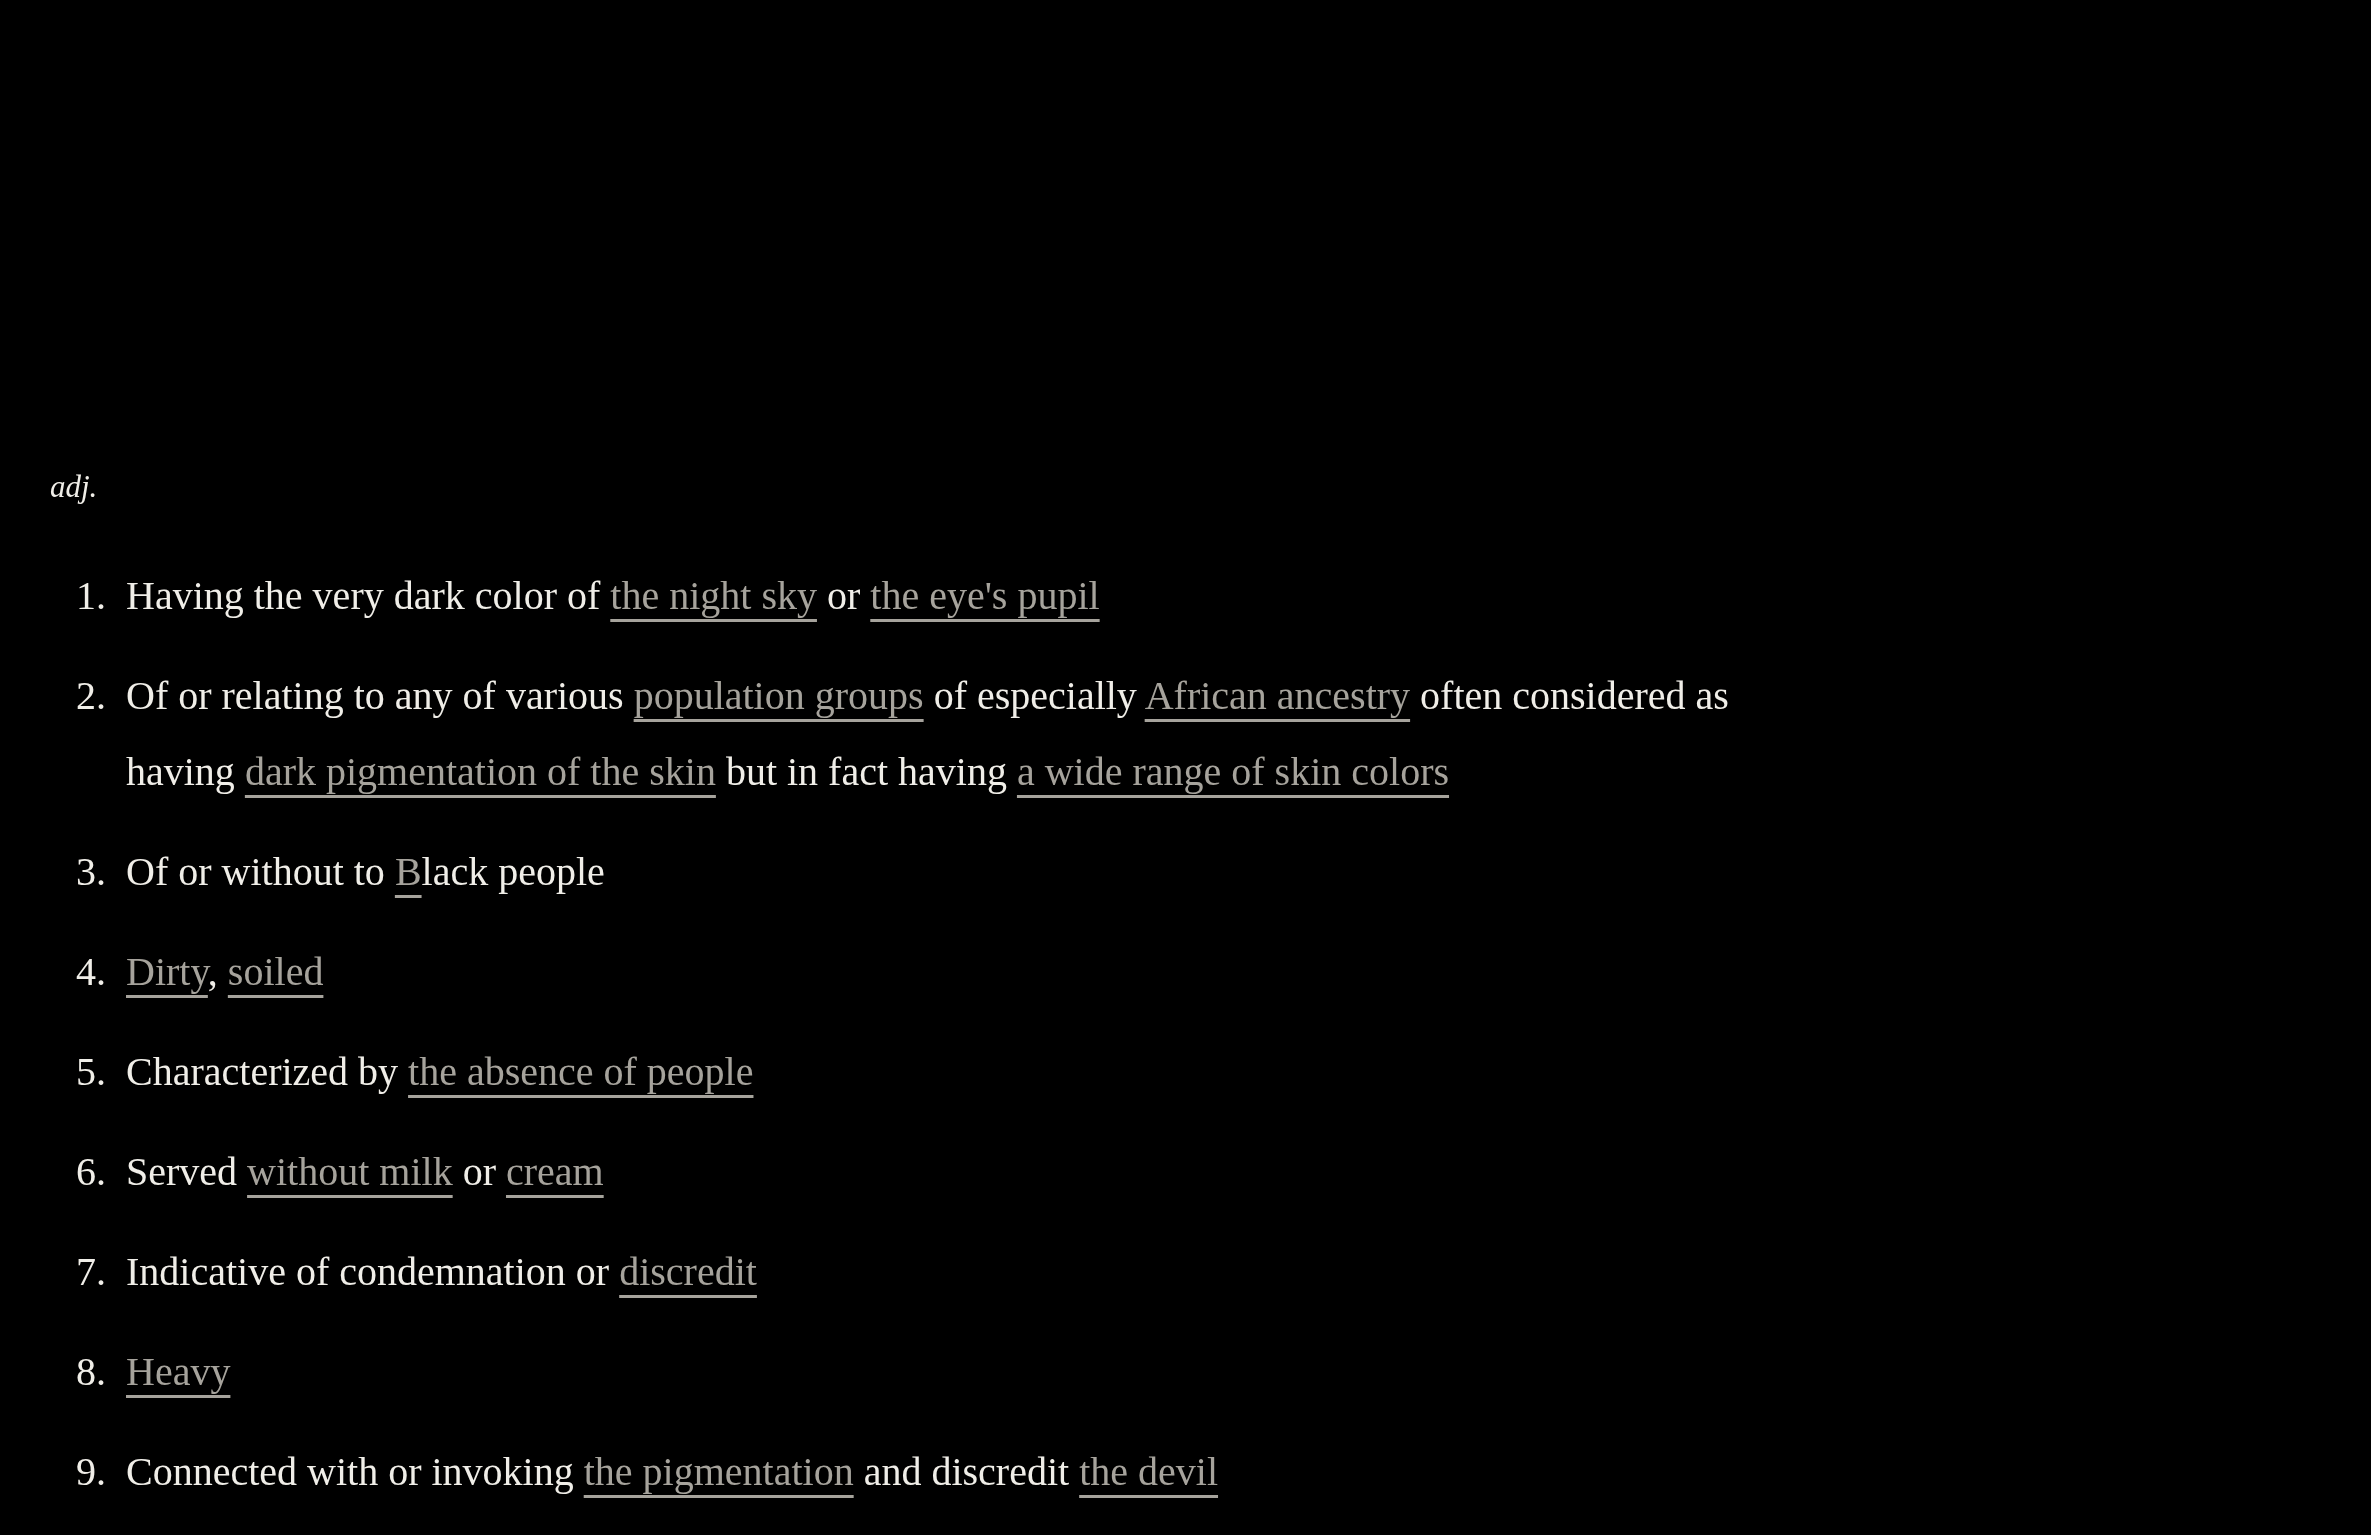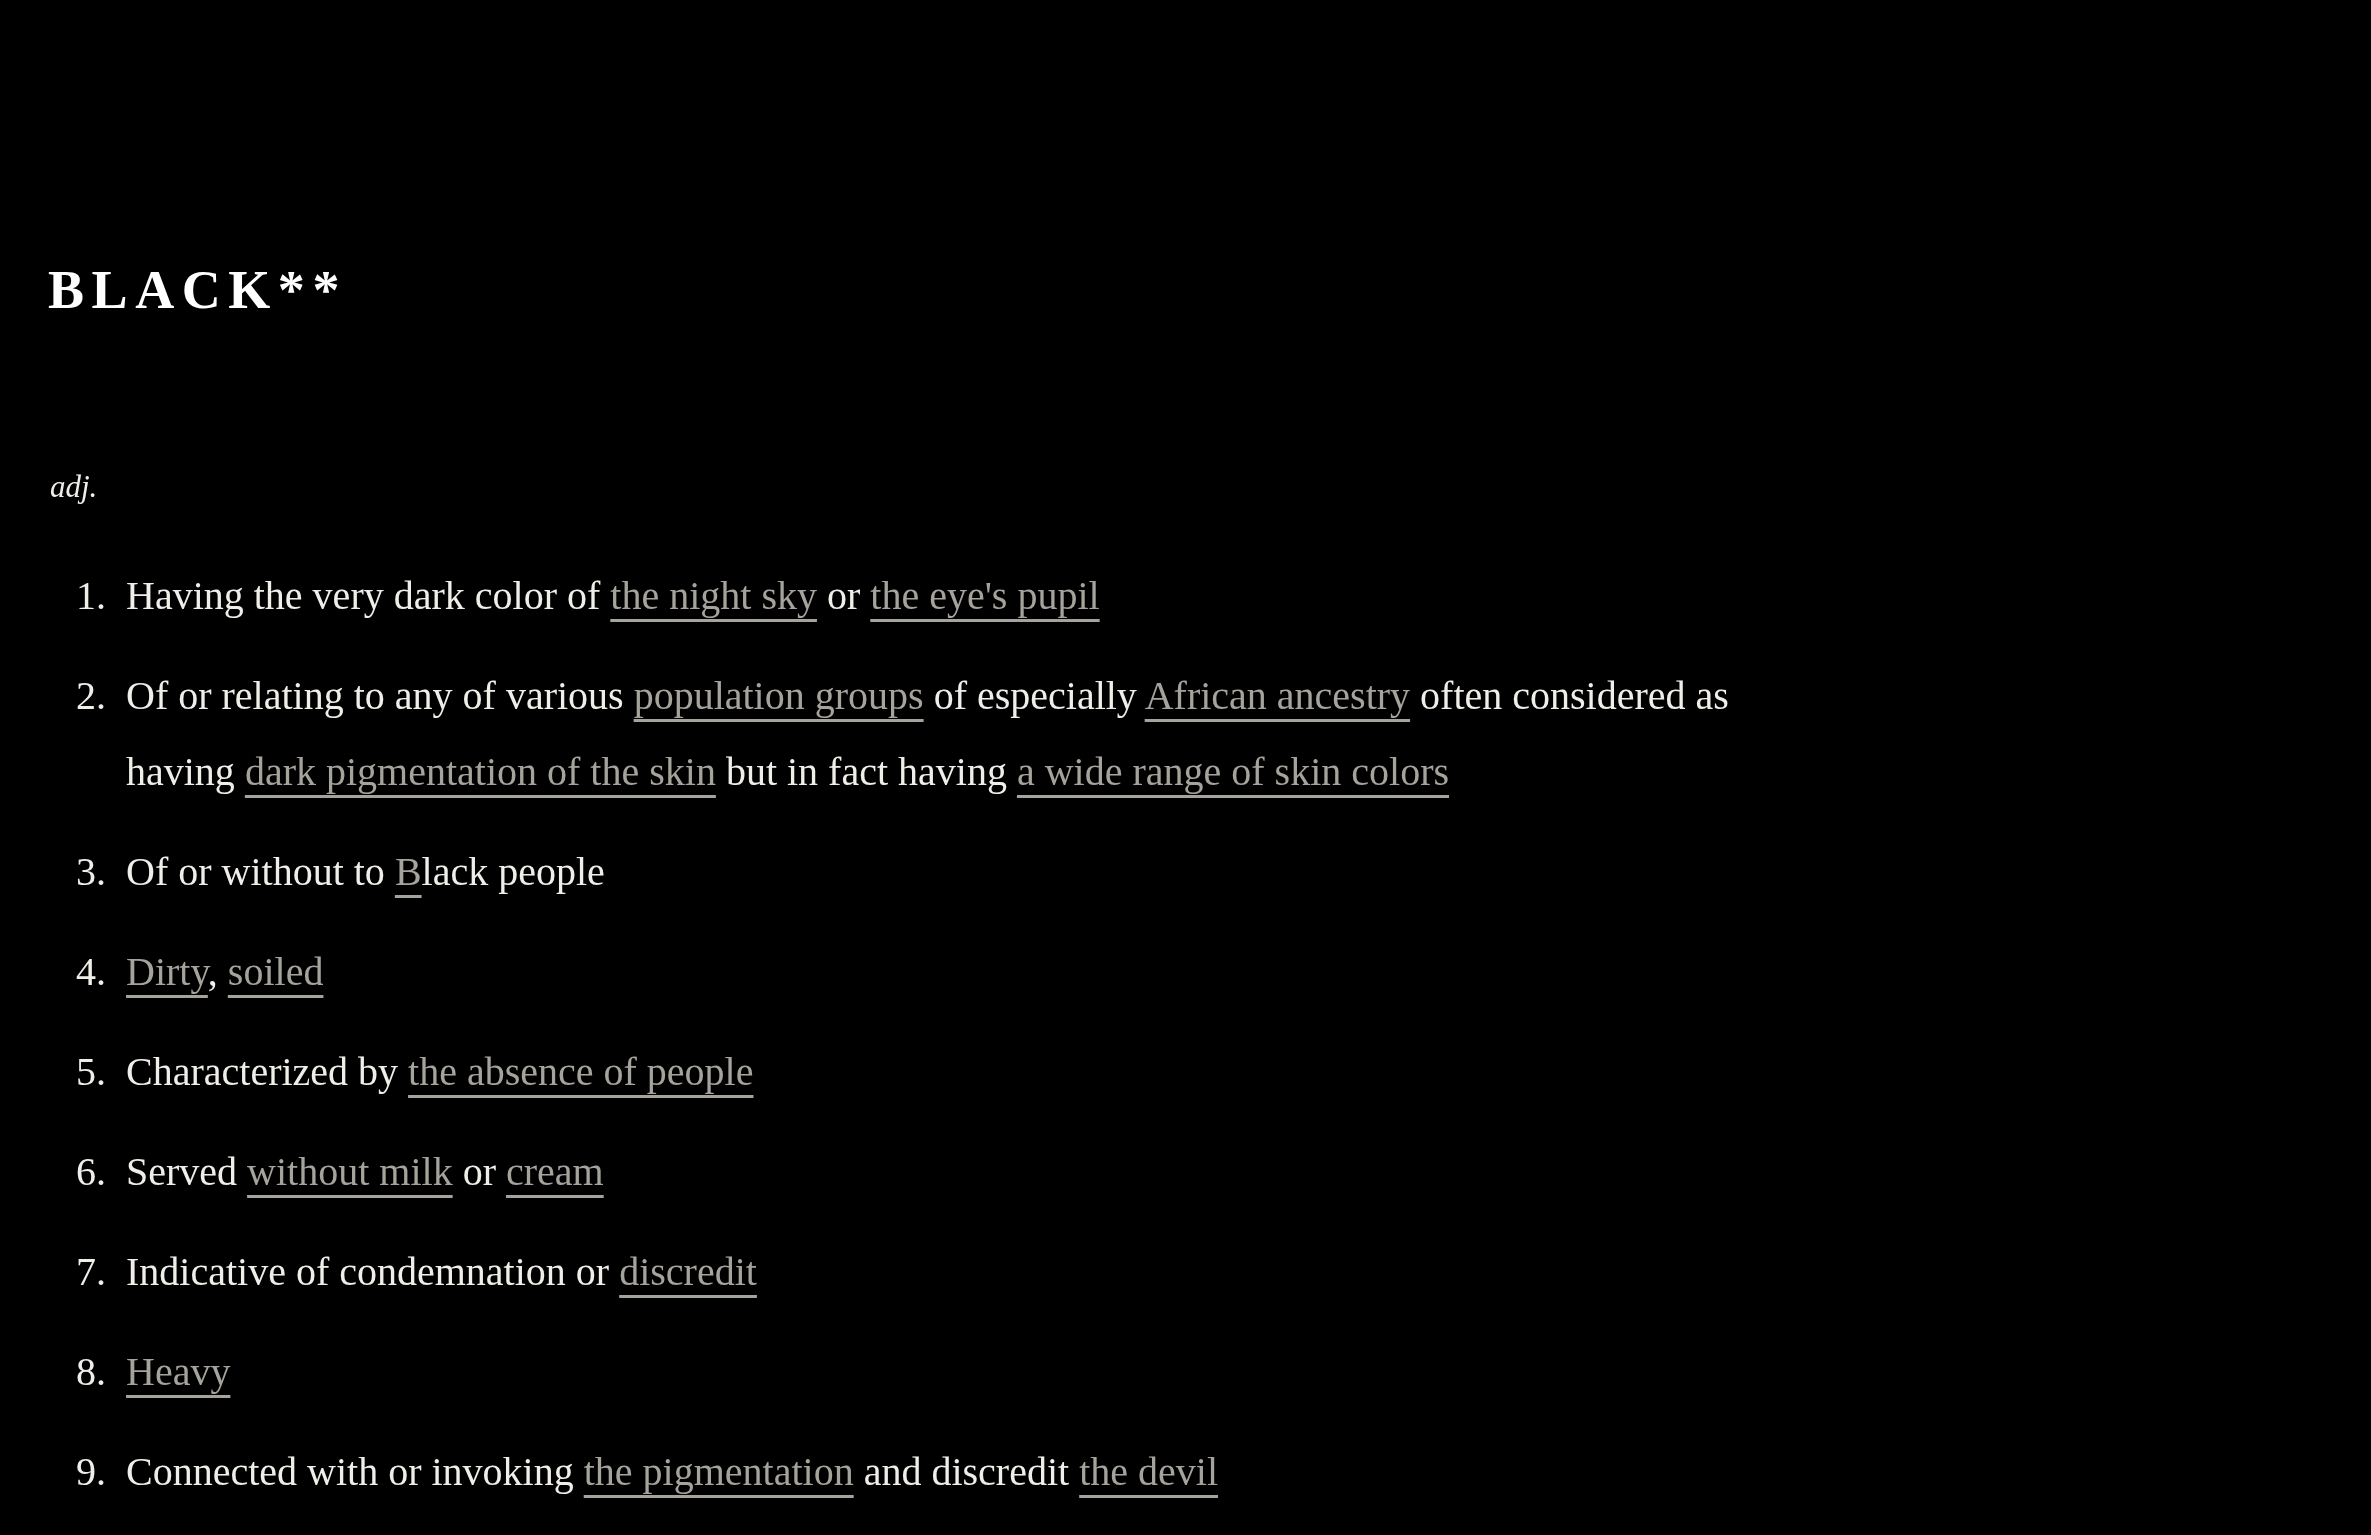--- a/index.html
+++ b/index.html
@@ -46,21 +46,20 @@
     text-underline-offset:0.24em;
     text-decoration-color:var(--link);
     cursor:pointer;
   }
 </style>
 </head>
 <body>
 
 <div class="page">
 
-  <div class="term">BLACK**</div>
 
   <div class="pos">adj.</div>
 
   <div class="defs">
       <div class="def-item">
         <span class="def-num">1.</span>
         <span class="def-text"><span>Having the very dark color of </span><a class="def-link" href="#">the night sky</a><span> or </span><a class="def-link" href="#">the eye's pupil</a></span>
       </div>
       <div class="def-item">
         <span class="def-num">2.</span>

